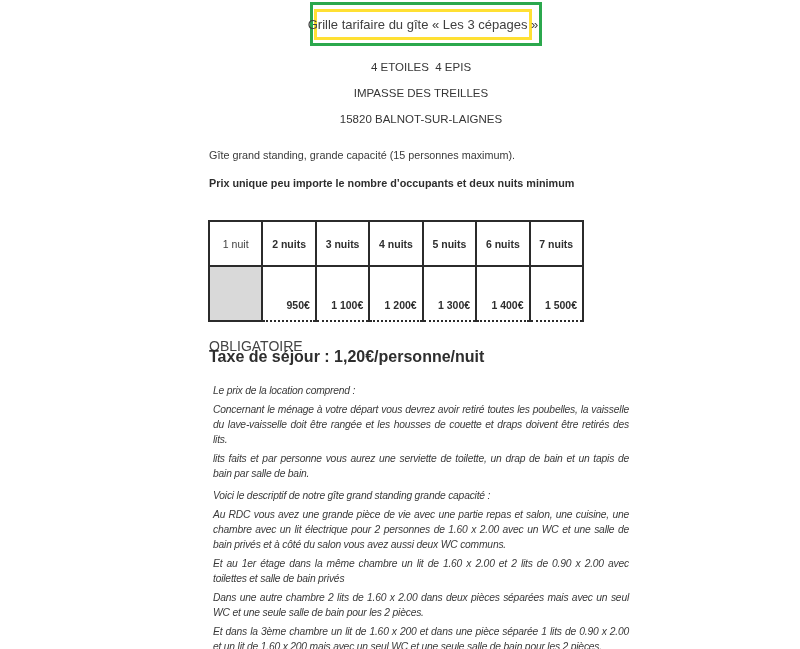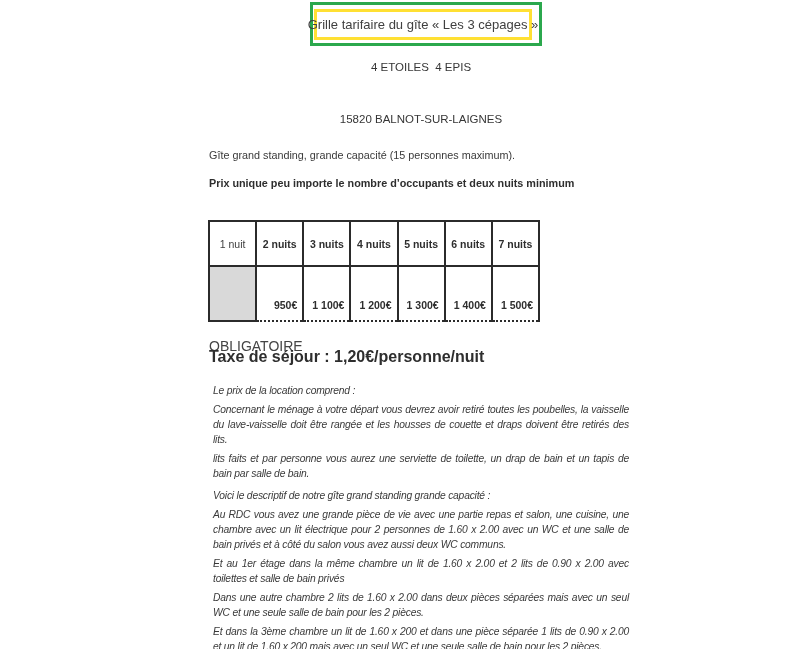--- a/index.html
+++ b/index.html
@@ -26,21 +26,21 @@
   }
   .hline-1 { top:61px; }
   .hline-2 { top:87px; }
   .hline-3 { top:113px; }
   
   .intro-1 { position:absolute; left:209px; top:149px; font-size:10.8px; }
   .intro-2 { position:absolute; left:209px; top:177px; font-size:10.8px; font-weight:bold; color:#2e2e2e; }
   
   .price-table {
     position:absolute; left:208px; top:220px;
-    border-collapse:collapse; table-layout:fixed; width:332px;
+    border-collapse:collapse; table-layout:fixed; width:376px;
     font-size:10.5px; color:#2e2e2e;
   }
   .price-table td { border:2px solid #2b2b2b; box-sizing:border-box; }
   .row-head td {
     height:45px; text-align:center; vertical-align:middle; font-weight:bold;
   }
   .row-head td.cell-first { font-weight:normal; color:#404040; }
   .row-prices td {
     height:55px; text-align:right; vertical-align:bottom;
     padding:0 5px 9px 0; font-weight:bold;
@@ -65,20 +65,21 @@
 
 <div class="page">
 
   <div class="title-box" style="border-color: rgb(43, 168, 77);">
     <div class="title-inner" style="border-color: rgb(255, 224, 51);">
       <span class="title-text">Grille tarifaire du gîte « Les 3 cépages »</span>
     </div>
   </div>
 
   <div class="hline hline-1">4 ETOILES  4 EPIS</div>
+  <div class="hline hline-2">IMPASSE DES TREILLES</div>
   <div class="hline hline-3">15820 BALNOT-SUR-LAIGNES</div>
 
   <div class="intro-1">Gîte grand standing, grande capacité (15 personnes maximum).</div>
   <div class="intro-2">Prix unique peu importe le nombre d’occupants et deux nuits minimum</div>
 
   <table class="price-table">
     <tbody>
       <tr class="row-head">
         <td class="cell-first">1 nuit</td>
         <td>2 nuits</td>

